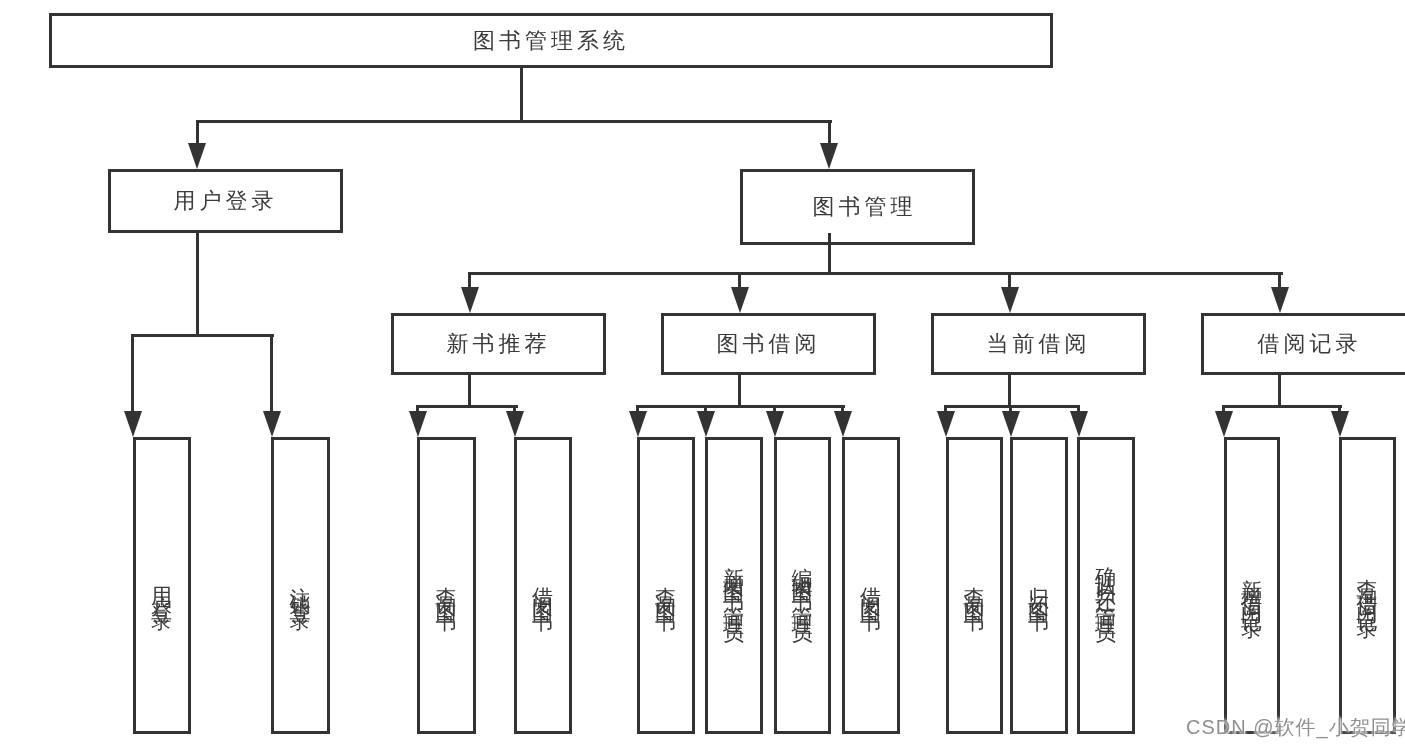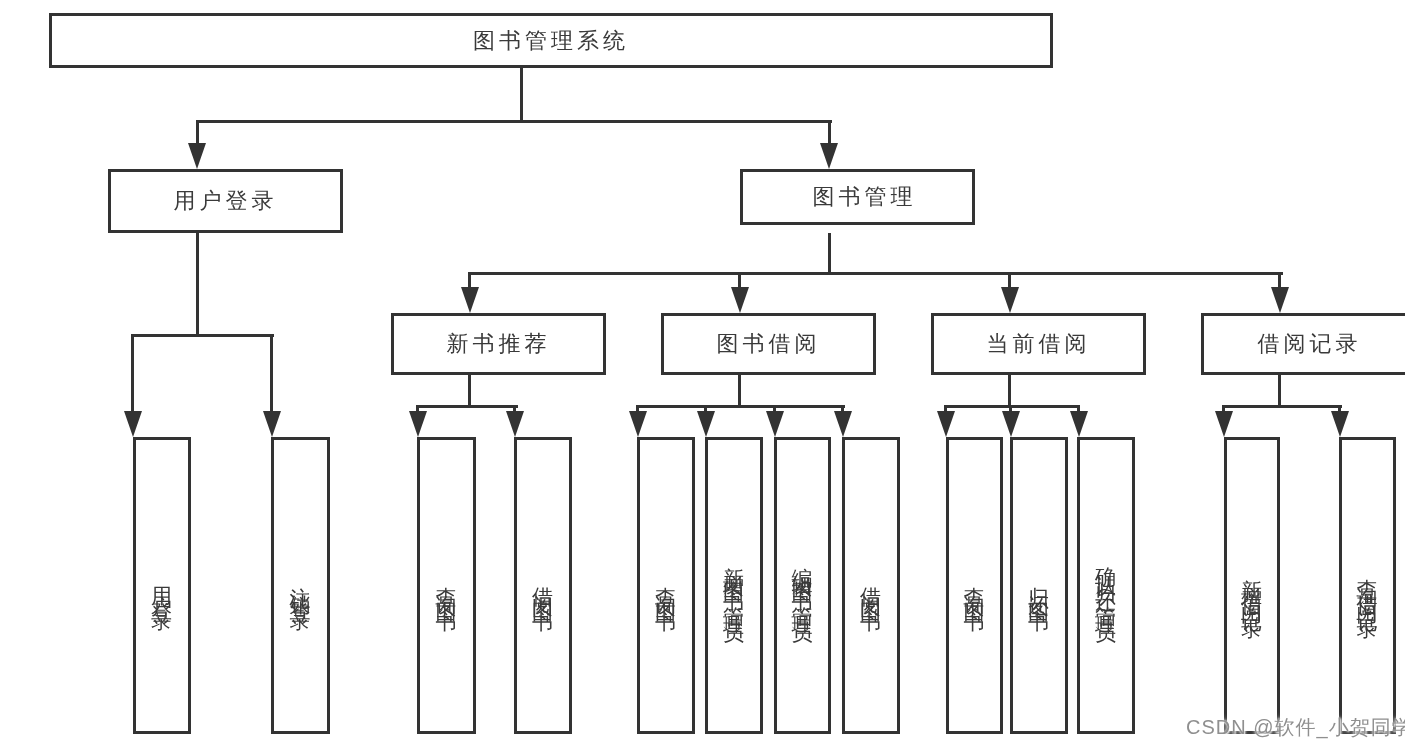--- a/index.html
+++ b/index.html
@@ -56,21 +56,21 @@
   <div class="box hbox" style="left:21px;top:13px;width:1004px;height:55px;">图书管理系统</div>
 
   <div class="line" style="left:520px;top:67px;width:3px;height:56px;"></div>
   <div class="line" style="left:196px;top:120px;width:636px;height:3px;"></div>
   <div class="line" style="left:196px;top:120px;width:3px;height:26px;"></div>
   <div class="line" style="left:828px;top:120px;width:3px;height:26px;"></div>
   <div class="arr" style="left:188px;top:143px;"></div>
   <div class="arr" style="left:820px;top:143px;"></div>
 
   <div class="box hbox" style="left:80px;top:169px;width:235px;height:64px;">用户登录</div>
-  <div class="box hbox" style="left:712px;top:169px;width:235px;height:56px;padding-left:14px;">图书管理</div>
+  <div class="box hbox" style="left:712px;top:169px;width:235px;height:76px;padding-left:14px;">图书管理</div>
 
   <div class="line" style="left:196px;top:233px;width:3px;height:104px;"></div>
   <div class="line" style="left:131px;top:334px;width:143px;height:3px;"></div>
   <div class="line" style="left:131px;top:334px;width:3px;height:80px;"></div>
   <div class="line" style="left:270px;top:334px;width:3px;height:80px;"></div>
   <div class="arr" style="left:124px;top:411px;"></div>
   <div class="arr" style="left:263px;top:411px;"></div>
 
   <div class="line" style="left:828px;top:233px;width:3px;height:42px;"></div>
   <div class="line" style="left:468px;top:272px;width:815px;height:3px;"></div>

